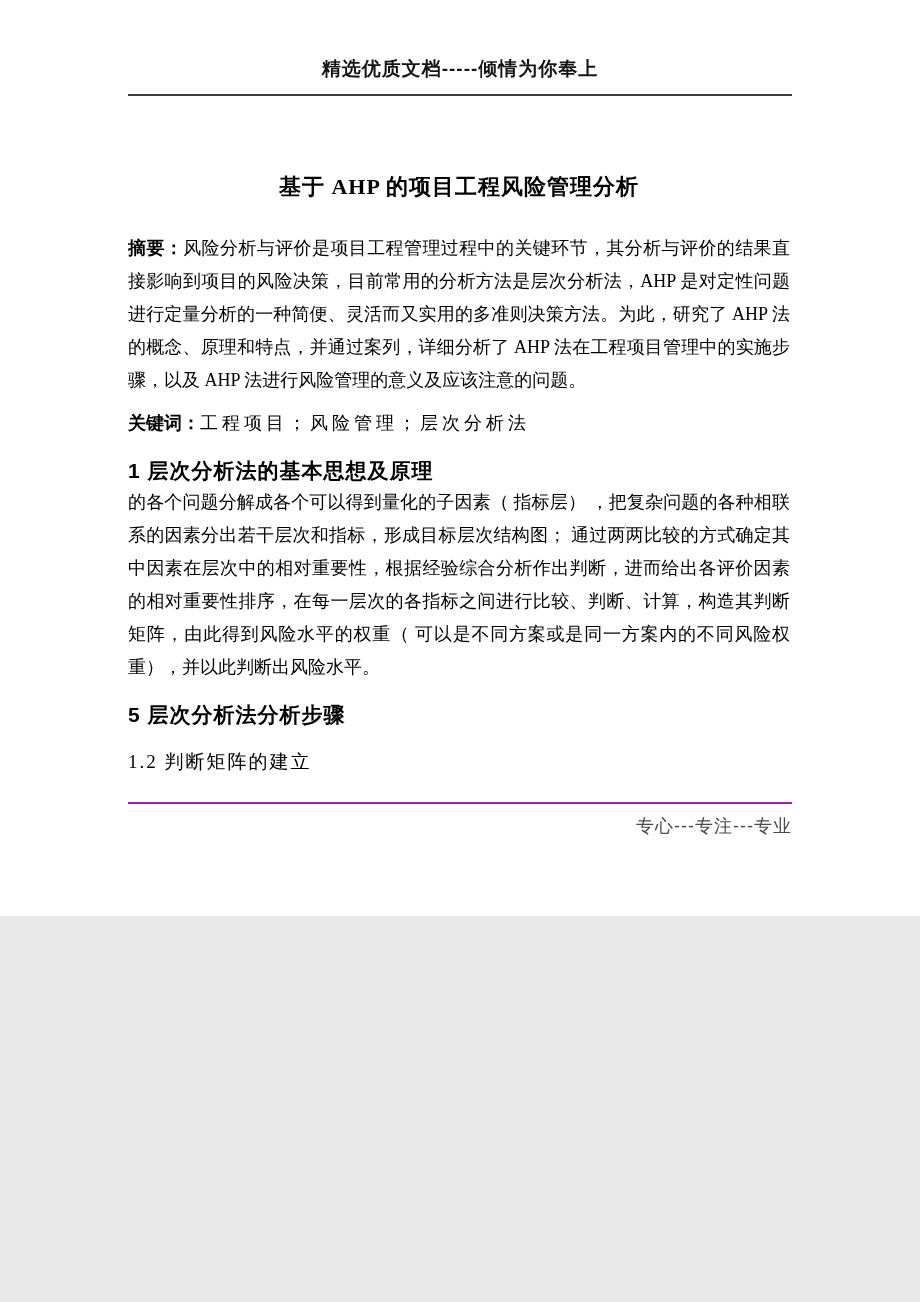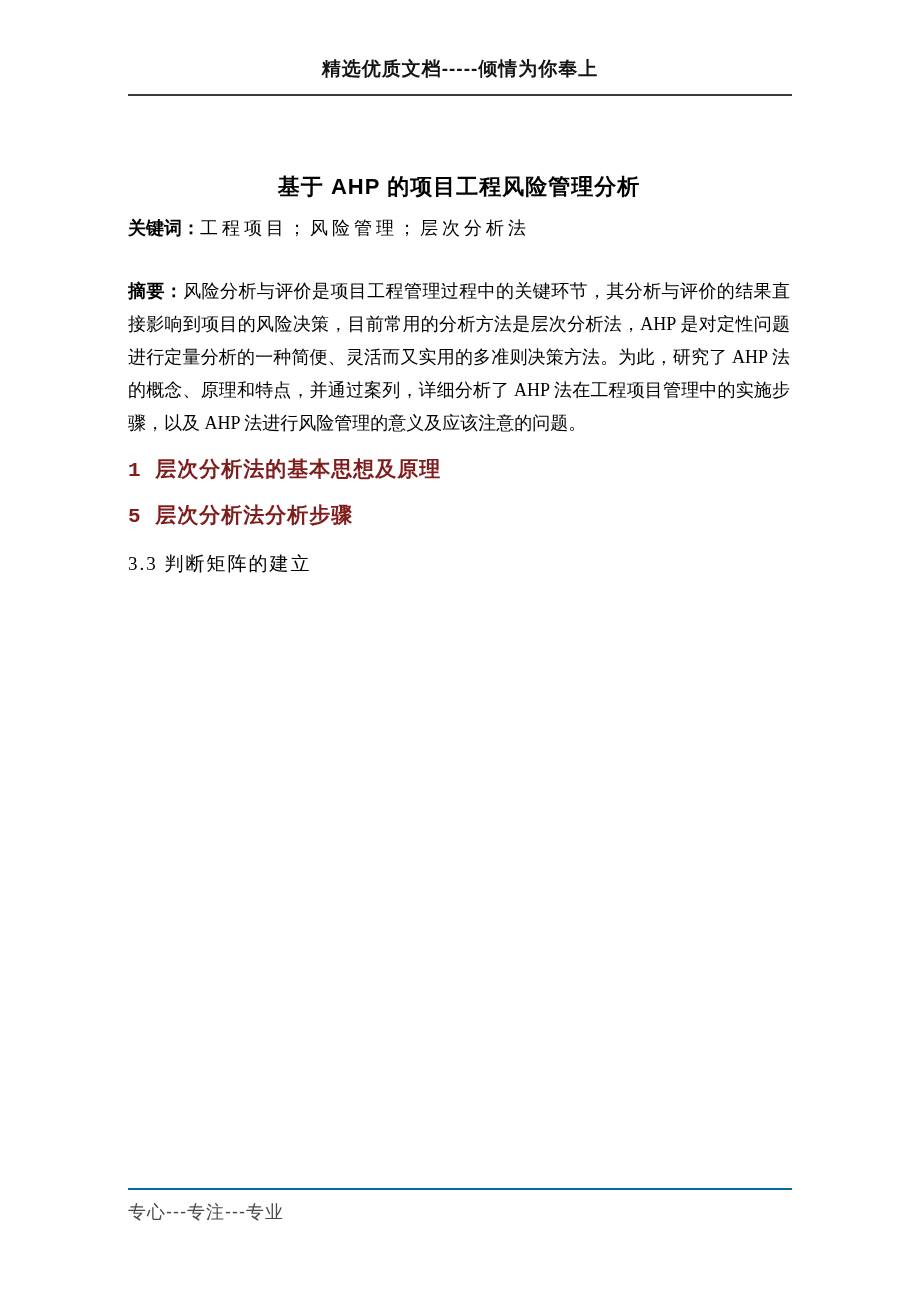--- a/index.html
+++ b/index.html
@@ -1,20 +1,20 @@
 <!DOCTYPE html>
 <html><head>
 <meta charset="utf-8">
 <style>
   * { box-sizing: border-box; }
   html, body { margin: 0; padding: 0; background: #e9e9e9; }
   .page {
     position: relative;
     width: 920px;
-    height: 1302px;
+    height: 916px;
     margin: 0 auto;
     background: #ffffff;
     color: #000000;
     font-family: "Liberation Serif", "DejaVu Serif", serif;
     overflow: hidden;
   }
   .hdr {
     position: absolute;
     top: 0; left: 128px; right: 128px;
     padding: 56px 0 12px 0;
@@ -27,94 +27,95 @@
     color: #141414;
   }
   .content {
     position: absolute;
     top: 148px; left: 128px; right: 130px; bottom: 96px;
     overflow: hidden;
   }
   .title {
     margin: 24px 0 0 0;
     text-align: center;
-    font-family: Liberation Sans, sans-serif;
+    font-family: Liberation Serif, serif;
     font-weight: 700;
     font-size: 22px;
     letter-spacing: 1px;
   }
   .para {
     font-size: 18px;
     line-height: 33px;
     text-align: justify;
     margin: 0;
   }
   .abstract { margin-top: 30px; }
   .kw { margin-top: 10px; text-align: left; }
   .kw .kwtext { letter-spacing: 4px; }
   .lbl {
     font-weight: 700;
     font-family: "Liberation Sans", "DejaVu Sans", sans-serif;
   }
   .heading {
     margin: 16px 0 0 0;
-    font-family: Liberation Mono, monospace;
+    font-family: Liberation Sans, sans-serif;
     font-weight: 700;
     font-size: 21px;
     line-height: 30px;
     letter-spacing: 1px;
-    color: #7f1d1d;
+    color: #000000;
   }
   .p1 { margin-top: 14px; text-indent: 26px; }
   .p2 { margin-top: 26px; text-indent: 26px; }
   .p3 { margin-top: 0; }
   .sub {
     margin: 18px 0 0 0;
     font-size: 19px;
     line-height: 28px;
     letter-spacing: 2px;
     font-family: "Liberation Serif", "DejaVu Serif", serif;
   }
   .ftr {
     position: absolute;
     left: 128px; right: 128px; bottom: 78px;
-    border-top: 2px solid #0369a1;
+    border-top: 2px solid #a21caf;
     padding-top: 10px;
-    text-align: left;
+    text-align: right;
     font-family: "Liberation Sans", "DejaVu Sans", sans-serif;
     font-size: 18px;
     letter-spacing: 1px;
     color: #4a4a4a;
   }
 </style>
 </head>
 <body>
 
 <div class="page">
 
   <div class="hdr">
     <span>精选优质文档-----倾情为你奉上</span>
   </div>
 
   <div class="content">
 
     <h1 class="title">基于 AHP 的项目工程风险管理分析</h1>
 
+    <p class="para abstract"><span class="lbl">摘要：</span><span>风险分析与评价是项目工程管理过程中的关键环节，其分析与评价的结果直接影响到项目的风险决策，目前常用的分析方法是层次分析法，AHP 是对定性问题进行定量分析的一种简便、灵活而又实用的多准则决策方法。为此，研究了 AHP 法的概念、原理和特点，并通过案列，详细分析了 AHP 法在工程项目管理中的实施步骤，以及 AHP 法进行风险管理的意义及应该注意的问题。</span></p>
+
     <p class="para kw"><span class="lbl">关键词：</span><span class="kwtext">工程项目；风险管理；层次分析法</span></p>
-
-    <p class="para abstract"><span class="lbl">摘要：</span><span>风险分析与评价是项目工程管理过程中的关键环节，其分析与评价的结果直接影响到项目的风险决策，目前常用的分析方法是层次分析法，AHP 是对定性问题进行定量分析的一种简便、灵活而又实用的多准则决策方法。为此，研究了 AHP 法的概念、原理和特点，并通过案列，详细分析了 AHP 法在工程项目管理中的实施步骤，以及 AHP 法进行风险管理的意义及应该注意的问题。</span></p>
 
     <h2 class="heading">1 层次分析法的基本思想及原理</h2>
 
 
 
+    <p class="para p3">的各个问题分解成各个可以得到量化的子因素（ 指标层） ，把复杂问题的各种相联系的因素分出若干层次和指标，形成目标层次结构图；  通过两两比较的方式确定其中因素在层次中的相对重要性，根据经验综合分析作出判断，进而给出各评价因素的相对重要性排序，在每一层次的各指标之间进行比较、判断、计算，构造其判断矩阵，由此得到风险水平的权重（  可以是不同方案或是同一方案内的不同风险权重），并以此判断出风险水平。</p>
 
     <h2 class="heading">5 层次分析法分析步骤</h2>
 
-    <p class="sub">3.3 判断矩阵的建立</p>
+    <p class="sub">1.2 判断矩阵的建立</p>
 
   </div>
 
   <div class="ftr">
     <span>专心---专注---专业</span>
   </div>
 
 </div>
 
 </body></html>

